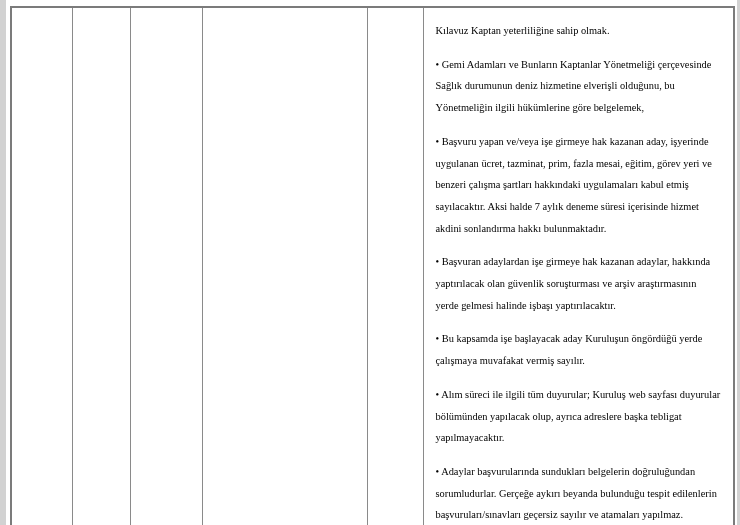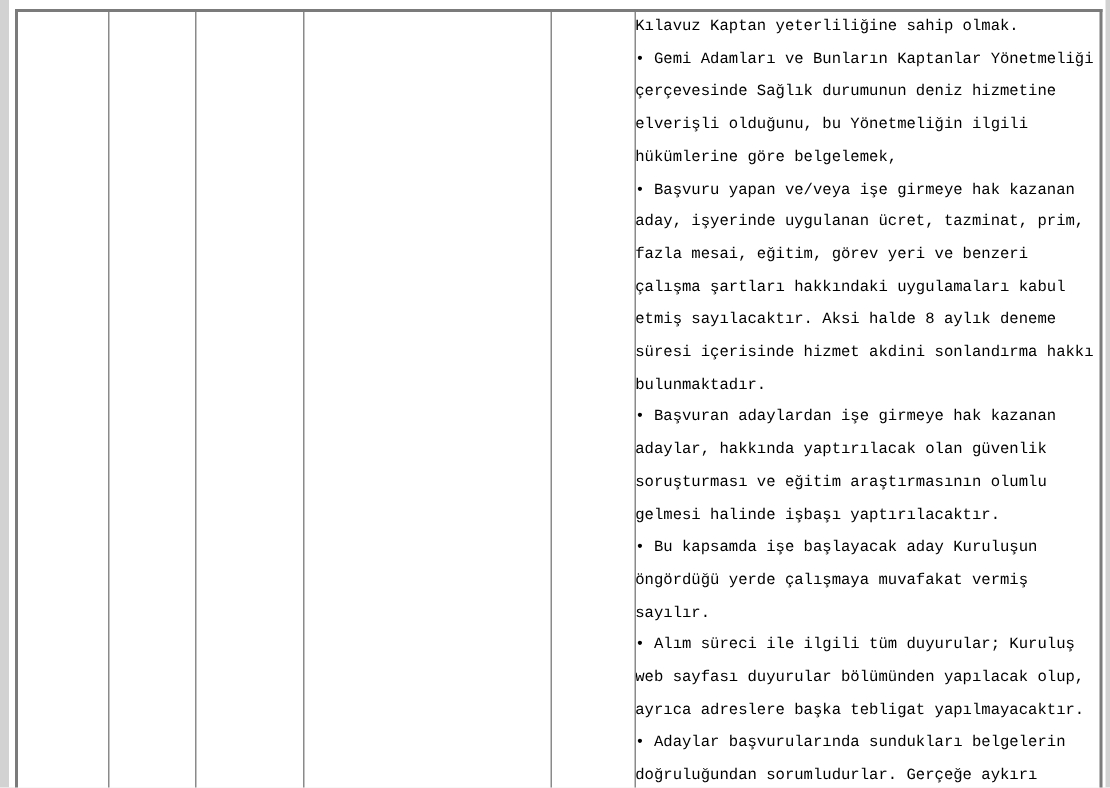--- a/index.html
+++ b/index.html
@@ -44,25 +44,24 @@
   }
   td.text-cell {
     padding: 2px 2px 0 6px;
     font-size: 10.4px;
     line-height: 21.7px;
     color: #000000;
     letter-spacing: 0;
     overflow: hidden;
   }
   td.text-cell p {
-    margin: 0;
+    margin: 12px;
     padding: 0;
     text-align: left;
     word-spacing: 0;
-    font-family: Liberation Mono, monospace;
   }
 </style>
 </head>
 <body>
 
 <div class="viewport">
   <div class="paper"></div>
 
   <table class="doc-table">
     <colgroup>
@@ -76,22 +75,22 @@
     <tbody>
       <tr>
         <td></td>
         <td></td>
         <td></td>
         <td></td>
         <td></td>
         <td class="text-cell">
             <p>Kılavuz Kaptan yeterliliğine sahip olmak.</p>
             <p>• Gemi Adamları ve Bunların Kaptanlar Yönetmeliği çerçevesinde Sağlık durumunun deniz hizmetine elverişli olduğunu, bu Yönetmeliğin ilgili hükümlerine göre belgelemek,</p>
-            <p>• Başvuru yapan ve/veya işe girmeye hak kazanan aday, işyerinde uygulanan ücret, tazminat, prim, fazla mesai, eğitim, görev yeri ve benzeri çalışma şartları hakkındaki uygulamaları kabul etmiş sayılacaktır. Aksi halde 8 aylık deneme süresi içerisinde hizmet akdini sonlandırma hakkı bulunmaktadır.</p>
-            <p>• Başvuran adaylardan işe girmeye hak kazanan adaylar, hakkında yaptırılacak olan güvenlik soruşturması ve eğitim araştırmasının olumlu gelmesi halinde işbaşı yaptırılacaktır.</p>
+            <p>• Başvuru yapan ve/veya işe girmeye hak kazanan aday, işyerinde uygulanan ücret, tazminat, prim, fazla mesai, eğitim, görev yeri ve benzeri çalışma şartları hakkındaki uygulamaları kabul etmiş sayılacaktır. Aksi halde 7 aylık deneme süresi içerisinde hizmet akdini sonlandırma hakkı bulunmaktadır.</p>
+            <p>• Başvuran adaylardan işe girmeye hak kazanan adaylar, hakkında yaptırılacak olan güvenlik soruşturması ve arşiv araştırmasının yerde gelmesi halinde işbaşı yaptırılacaktır.</p>
             <p>• Bu kapsamda işe başlayacak aday Kuruluşun öngördüğü yerde çalışmaya muvafakat vermiş sayılır.</p>
             <p>• Alım süreci ile ilgili tüm duyurular; Kuruluş web sayfası duyurular bölümünden yapılacak olup, ayrıca adreslere başka tebligat yapılmayacaktır.</p>
             <p>• Adaylar başvurularında sundukları belgelerin doğruluğundan sorumludurlar. Gerçeğe aykırı beyanda bulunduğu tespit edilenlerin başvuruları/sınavları geçersiz sayılır ve atamaları yapılmaz. Bunların atamaları yapılmış olsa dahi iptal edilir. Hiçbir hak talep edilemez ve haklarında Türk Ceza Kanunun ilgili hükümleri uygulanmak üzere kuruluşun hakları saklıdır.</p>
           </td>
       </tr>
     </tbody>
   </table>
 </div>
 
 </body></html>

